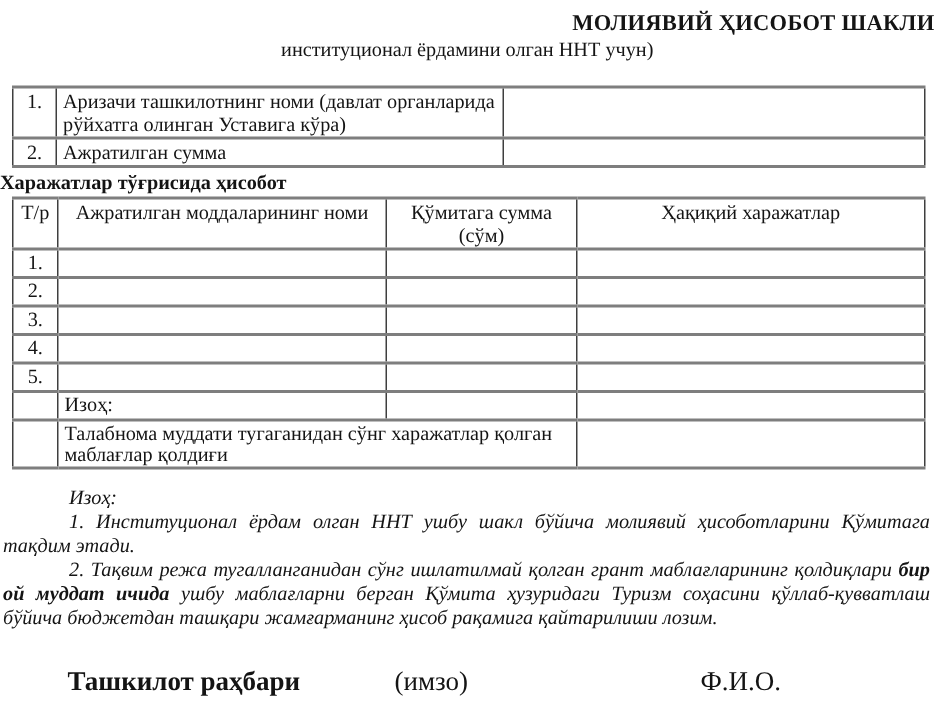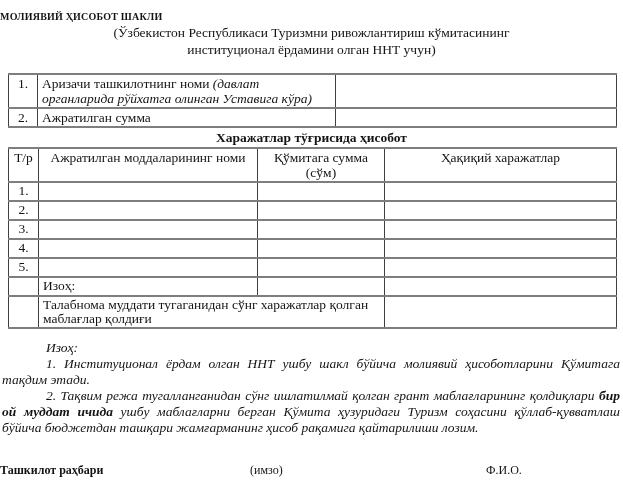--- a/index.html
+++ b/index.html
@@ -1,57 +1,56 @@
 <!DOCTYPE html>
 <html><head>
 <meta charset="utf-8">
 <style>
   html,body{margin:0;padding:0;background:#fff;}
   body{width:623px;height:481px;overflow:hidden;
        font-family:"Liberation Serif","DejaVu Serif",serif;color:#141414;}
   .page{position:relative;width:623px;height:481px;background:#fff;}
 
-  .title{margin-top:8px;text-align:left;font-weight:bold;font-size:10px;line-height:17px;letter-spacing:.2px;}
+  .title{margin-top:8px;text-align:right;font-weight:bold;font-size:15px;line-height:17px;letter-spacing:.2px;}
   .subtitle{text-align:center;font-size:13.5px;line-height:16.5px;}
 
   table{border-collapse:collapse;table-layout:fixed;margin-left:8px;width:608px;}
   td{border-top:2px solid #7e7e7e;border-bottom:2px solid #7e7e7e;
      border-left:1px solid #3f3f3f;border-right:1px solid #3f3f3f;
      font-size:13.5px;line-height:15px;padding:1px 4px;vertical-align:top;
      overflow:hidden;white-space:normal;}
   .t1{margin-top:15px;}
   .t1 .num,.t2 .num{text-align:center;padding:1px 2px;}
-  .it{font-style:italic;}
+  .it{}
 
-  .sec-title{margin-top:2px;text-align:center;font-weight:bold;font-size:13.5px;line-height:16px;}
+  .sec-title{margin-top:2px;font-weight:bold;font-size:13.5px;line-height:16px;}
 
   .t2{margin-top:1px;}
   .t2 td{line-height:14px;height:15px;}
   .t2 .head td{text-align:center;height:16px;line-height:15px;}
   .t2 .merge2{}
 
   .notes{margin:11px 3px 0 2px;}
   .notes p{margin:0;font-size:13.5px;line-height:16px;font-style:italic;text-align:justify;text-indent:44px;}
   .notes .notes-head{font-weight:normal;text-align:left;}
   .notes .b{font-weight:bold;}
 
-  .sig{display:flex;font-size:12px;line-height:16px;gap:32px;}
+  .sig{display:flex;margin-left:45px;font-size:18px;line-height:16px;}
   .sig-1{margin-top:26px;}
   .sig .role{width:218px;font-weight:bold;}
   .sig .sign{width:204px;}
   .sig .name{flex:1;}
 </style>
 </head>
 <body>
 
 <div class="page">
 
   <div class="title">МОЛИЯВИЙ ҲИСОБОТ ШАКЛИ</div>
   <div class="subtitle">
-    <div>(Ўзбекистон Республикаси Туризмни ривожлантириш кўмитасининг</div>
     <div>институционал ёрдамини олган ННТ учун)</div>
   </div>
 
   <table class="t1">
     <colgroup>
         <col style="width:29px">
         <col style="width:298px">
         <col style="width:281px">
       </colgroup>
     <tbody>

